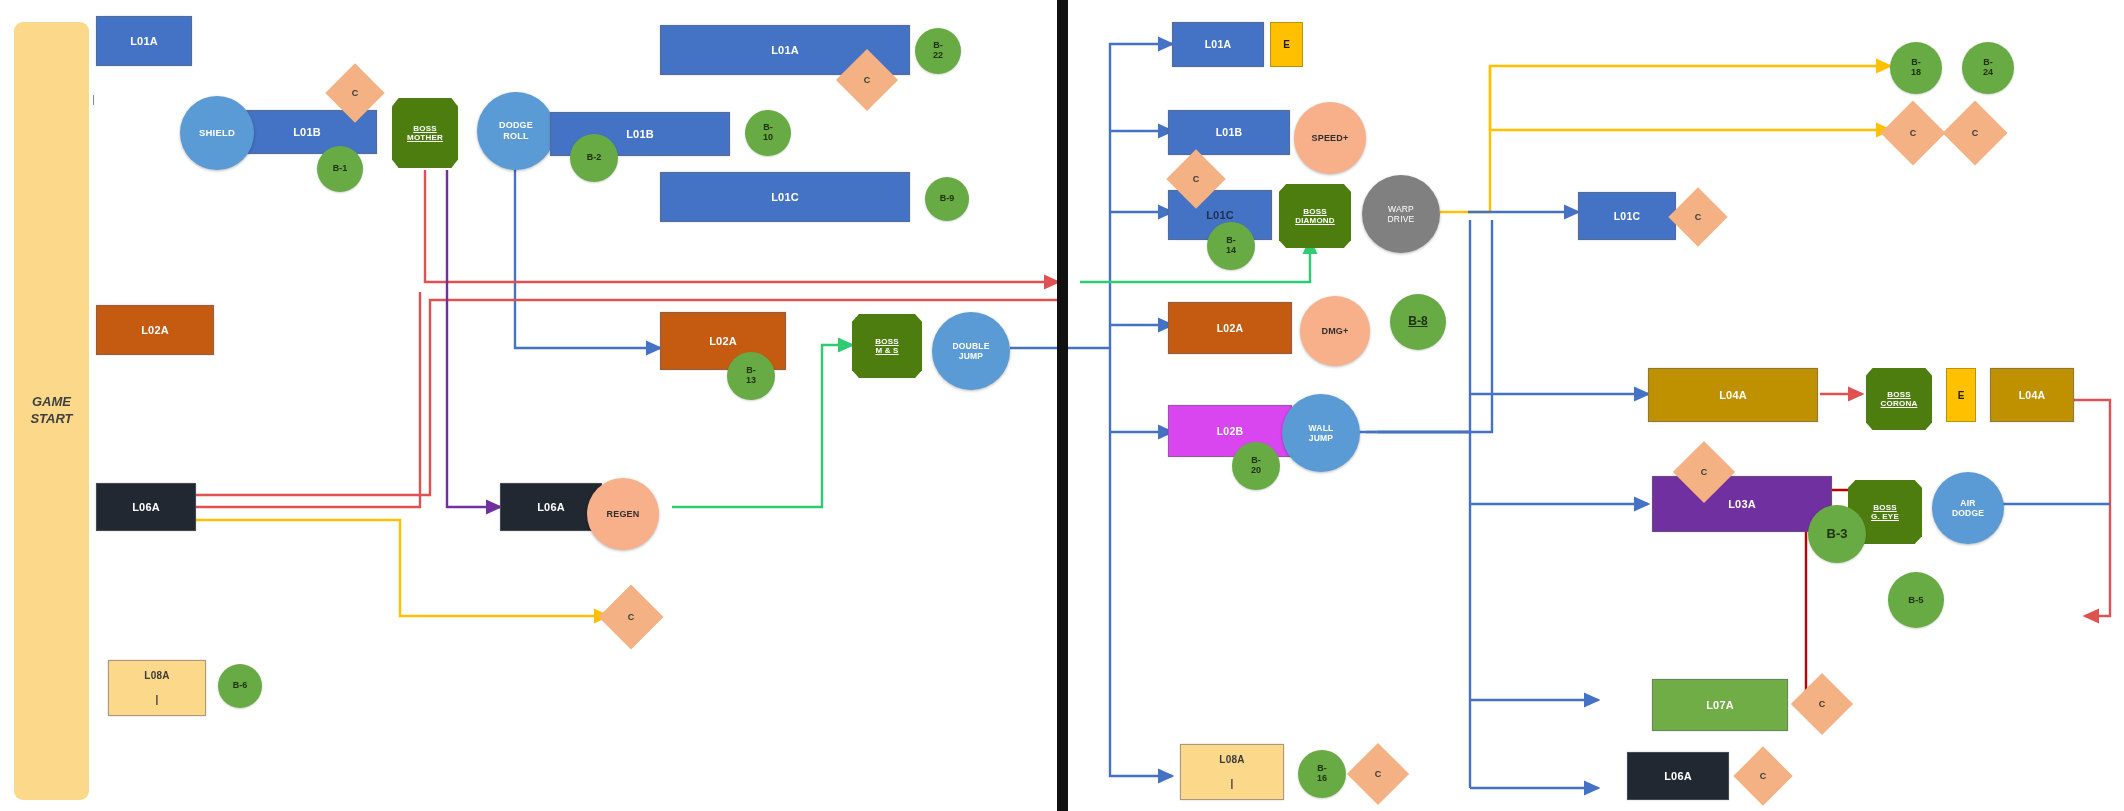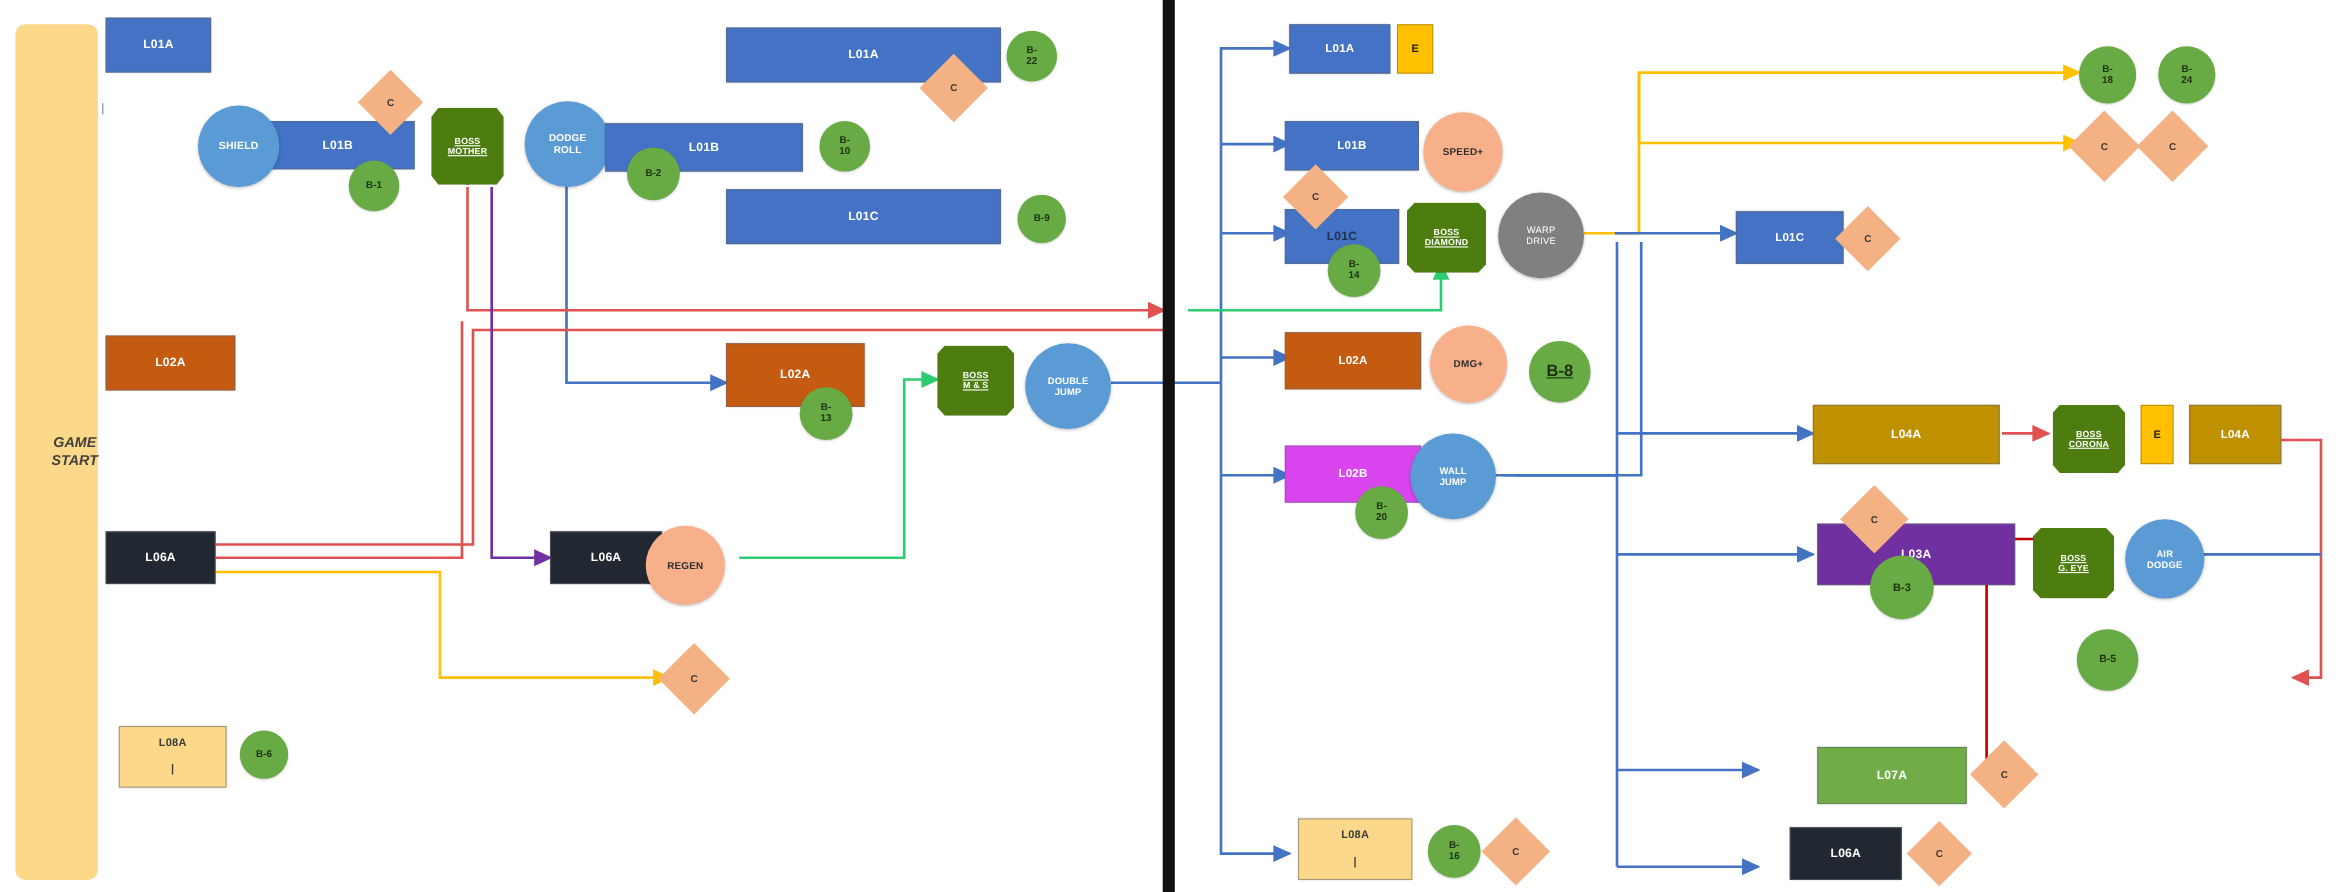--- a/index.html
+++ b/index.html
@@ -76,21 +76,21 @@
     position: absolute;
     background: #111111;
     z-index: 30;
   }
   .start-bar {
     position: absolute;
     background: #fcd98a;
     border-radius: 9px;
     display: flex;
     align-items: center;
-    justify-content: flex-end;
+    justify-content: center;
     z-index: 4;
   }
   .start-bar span {
     color: #3f3f3f;
     font-style: italic;
     font-weight: 700;
     font-size: 13px;
     text-align: center;
     line-height: 1.3;
     white-space: pre-line;
@@ -378,21 +378,21 @@
   </div>
 
   <div class="node rect" style="left:1168px; top:302px; width:124px; height:52px; background:#c55a11; font-size:10.5px; font-weight:700;">
     <span>L02A</span>
   </div>
 
   <div class="node circle" style="left:1300px; top:296px; width:70px; height:70px; background:#f8b08a; color:#2f2f2f; font-size:9px; font-weight:700;">
     <span>DMG+</span>
   </div>
 
-  <div class="badge" style="left:1390px; top:310px; width:56px; height:56px; font-size:15px;text-decoration:underline;">
+  <div class="badge" style="left:1390px; top:294px; width:56px; height:56px; font-size:12px;text-decoration:underline;">
     <span>B-8</span>
   </div>
 
   <div class="node rect" style="left:1168px; top:405px; width:124px; height:52px; background:#d946ef; font-size:10.5px; font-weight:700;">
     <span>L02B</span>
   </div>
 
   <div class="node circle" style="left:1282px; top:394px; width:78px; height:78px; background:#5b9bd5; font-size:8.5px; font-weight:700;">
     <span>WALL
 JUMP</span>
@@ -422,21 +422,21 @@
 
   <div class="diamond-wrap" style="left:1682px; top:450px; width:44px; height:44px; font-size:9px;">
     <div class="dshape"></div>
     <div class="dlabel">C</div>
   </div>
 
   <div class="node rect" style="left:1652px; top:476px; width:180px; height:56px; background:#7030a0; font-size:11px; font-weight:700;">
     <span>L03A</span>
   </div>
 
-  <div class="badge" style="left:1700px; top:505px; width:58px; height:58px; font-size:10px;">
+  <div class="badge" style="left:1808px; top:505px; width:58px; height:58px; font-size:13px;">
     <span>B-3</span>
   </div>
 
   <div class="node boss" style="left:1848px; top:480px; width:74px; height:64px; font-size:8px;">
     <span>BOSS
 G. EYE</span>
   </div>
 
   <div class="node circle" style="left:1932px; top:472px; width:72px; height:72px; background:#5b9bd5; font-size:8.5px; font-weight:700;">
     <span>AIR

